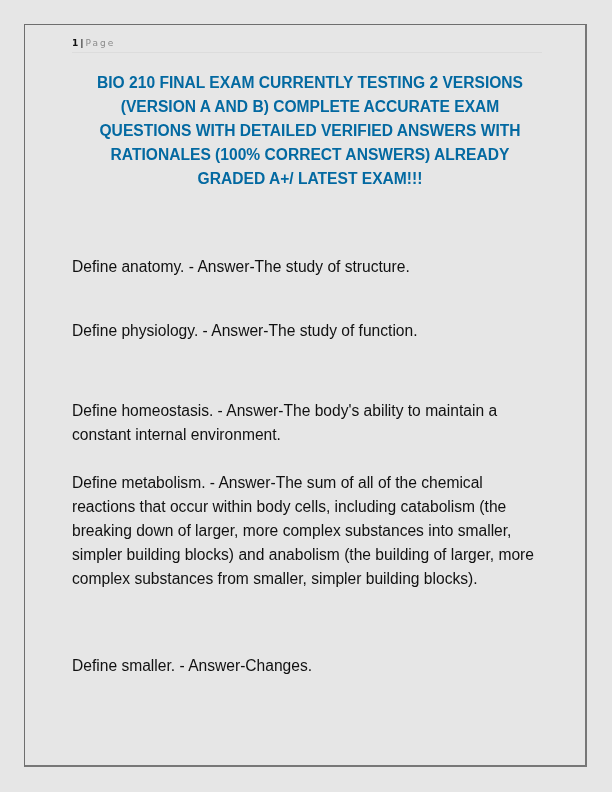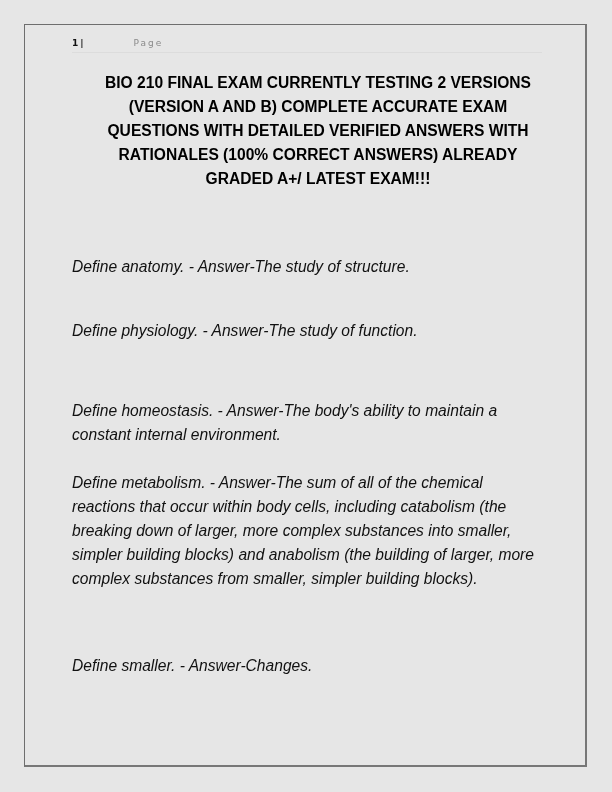--- a/index.html
+++ b/index.html
@@ -25,41 +25,39 @@
       left: 72px; top: 36px;
       width: 470px;
       height: 16px;
       border-bottom: 1px solid #dcdcdc;
       font-family: "DejaVu Sans", sans-serif;
       font-size: 9px;
       line-height: 14px;
     }
     .header .num { font-weight: bold; color: #111; }
     .header .bar { font-weight: bold; color: #222; margin: 0 2px; }
-    .header .pg { color: #8a8a8a; letter-spacing: 2px; margin-left: 48px; }
+    .header .pg { color: #8a8a8a; letter-spacing: 2px; }
     .title {
       position: absolute;
       left: 90px; top: 71px;
       width: 440px;
       text-align: center;
-      color: #000000;
+      color: #0369a1;
       font-weight: bold;
       font-size: 15.6px;
       line-height: 24px;
-      margin-left: 8px;
     }
     .qa {
       position: absolute;
       left: 72px;
       width: 470px;
       color: #111;
       font-size: 15.6px;
       line-height: 24px;
       margin: 0;
-      font-style: italic;
     }
   </style>
 </head>
 <body>
 
 <div class="page"></div>
 
 <div class="header">
   <span class="num">1</span><span class="bar">|</span><span class="pg">Page</span>
 </div>

